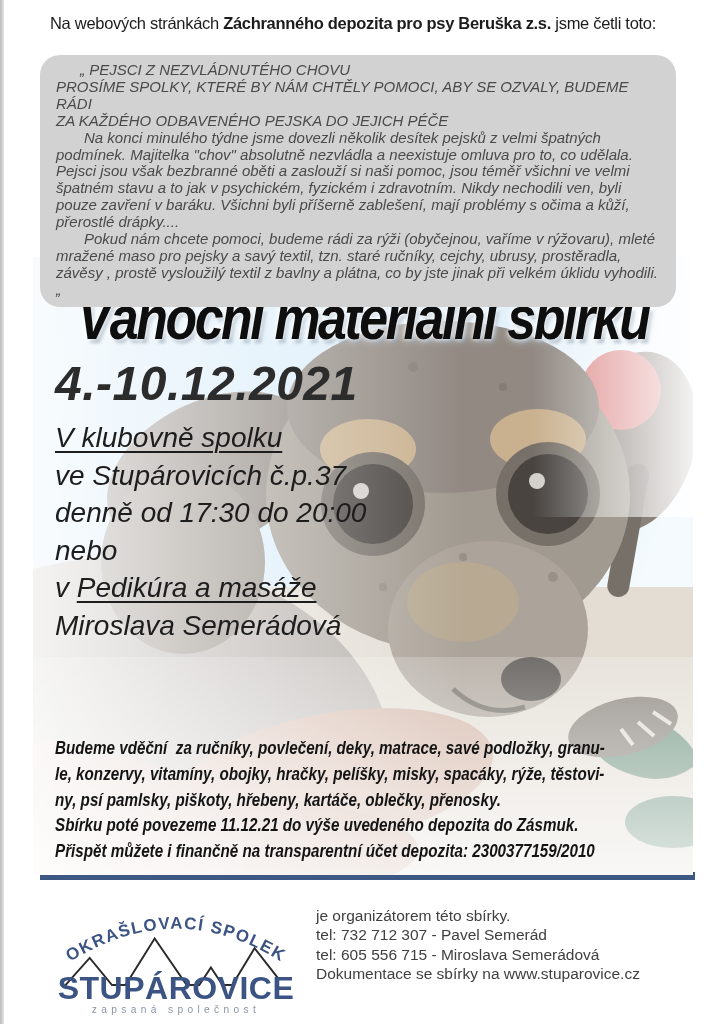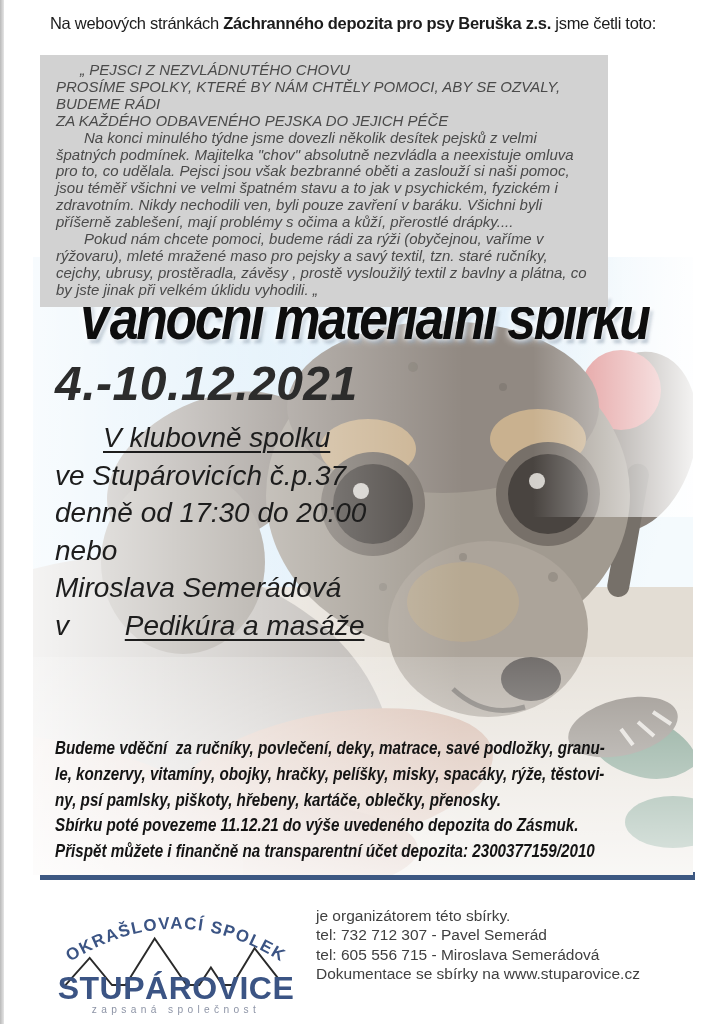--- a/index.html
+++ b/index.html
@@ -4,40 +4,40 @@
 <style>
   html,body{margin:0;padding:0;background:#ffffff;}
   .page{position:relative;width:727px;height:1024px;background:#ffffff;overflow:hidden;
         font-family:"Liberation Sans",sans-serif;}
   .left-edge{position:absolute;left:0;top:0;width:4px;height:1024px;
              background:linear-gradient(90deg,#b9b9b9,#e6e6e6);}
   
   .intro{position:absolute;left:50px;top:14px;font-size:16.5px;letter-spacing:-0.3px;color:#1c1c1c;white-space:nowrap;}
   .intro b{font-weight:bold;}
   
-  .quote-box{position:absolute;left:40px;top:55px;width:568px;box-sizing:border-box;
-             background:#d2d2d2;border-radius:0;padding:7px 12px 8px 16px;z-index:3;
+  .quote-box{position:absolute;left:40px;top:55px;width:636px;box-sizing:border-box;
+             background:#d2d2d2;border-radius:20px;padding:7px 12px 8px 16px;z-index:3;
              font-style:italic;font-size:15px;line-height:16.9px;color:#4a4a4a;}
   .quote-head{white-space:pre-line;text-indent:24px;}
   .quote-para{text-indent:28px;margin:0;}
   
   .photo-wrap{position:absolute;left:33px;top:257px;width:660px;height:488px;z-index:1;font-style:italic;}
   .photo-wrap svg.dog{position:absolute;left:0;top:0;width:660px;height:618px;}
   .lead-in{position:absolute;left:0;top:6px;width:100%;text-align:center;
            font-size:19px;color:#1f1f1f;z-index:2;}
   .big-title{position:absolute;left:0;top:26px;width:100%;text-align:center;z-index:2;
              font-size:54px;font-weight:bold;letter-spacing:-2.5px;color:#0e0e0e;
              transform:scale(0.96,1.12);transform-origin:center top;
              text-shadow:0 0 9px rgba(255,255,255,.95),0 0 4px rgba(255,255,255,.9),
                          3px 4px 3px rgba(125,145,165,.6);white-space:nowrap;}
   .date-line{position:absolute;left:22px;top:99px;z-index:2;
              font-size:48px;font-weight:bold;letter-spacing:.5px;color:#2c2c2c;}
   .addr{position:absolute;left:22px;top:162px;z-index:2;
         font-size:28px;line-height:37.6px;color:#1d1d1d;white-space:nowrap;}
-  .u{text-decoration:underline;text-decoration-thickness:1.5px;text-underline-offset:4px;margin-left:48px;}
+  .u{text-decoration:underline;text-decoration-thickness:1.5px;text-underline-offset:4px;}
   .donation{position:absolute;left:22px;top:478px;z-index:2;color:#141414;
             font-size:19px;font-weight:bold;line-height:25.8px;
             transform:scaleX(0.8);transform-origin:left top;}
   .donation div{white-space:pre;}
   
   .bar{position:absolute;left:40px;top:872px;width:655px;height:8px;background:#3d5882;}
   .logo-svg{position:absolute;left:42px;top:890px;width:268px;height:128px;}
   .footer-text{position:absolute;left:316px;top:906px;font-size:15.5px;line-height:19.4px;
                color:#404040;white-space:nowrap;}
 </style>
@@ -129,22 +129,22 @@
 
     <div class="lead-in">rozhodli jsme se proto uspořádat</div>
     <div class="big-title">Vánoční materiální sbírku</div>
     <div class="date-line">4.-10.12.2021</div>
 
     <div class="addr">
       <div class="u">V klubovně spolku</div>
       <div>ve Stupárovicích č.p.37</div>
       <div>denně od 17:30 do 20:00</div>
       <div>nebo</div>
+      <div><span>v </span><span class="u">Pedikúra a masáže</span></div>
       <div>Miroslava Semerádová</div>
-      <div><span>v </span><span class="u">Pedikúra a masáže</span></div>
     </div>
 
     <div class="donation">
       <div>Budeme vděční  za ručníky, povlečení, deky, matrace, savé podložky, granu-
 le, konzervy, vitamíny, obojky, hračky, pelíšky, misky, spacáky, rýže, těstovi-
 ny, psí pamlsky, piškoty, hřebeny, kartáče, oblečky, přenosky.</div>
       <div>Sbírku poté povezeme 11.12.21 do výše uvedeného depozita do Zásmuk.</div>
       <div>Přispět můžete i finančně na transparentní účet depozita: 2300377159/2010</div>
     </div>
   </div>

